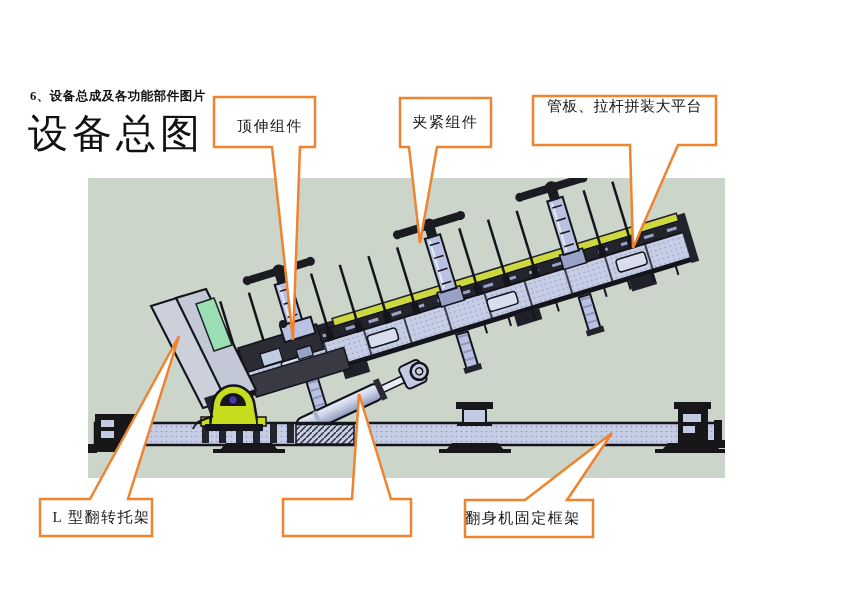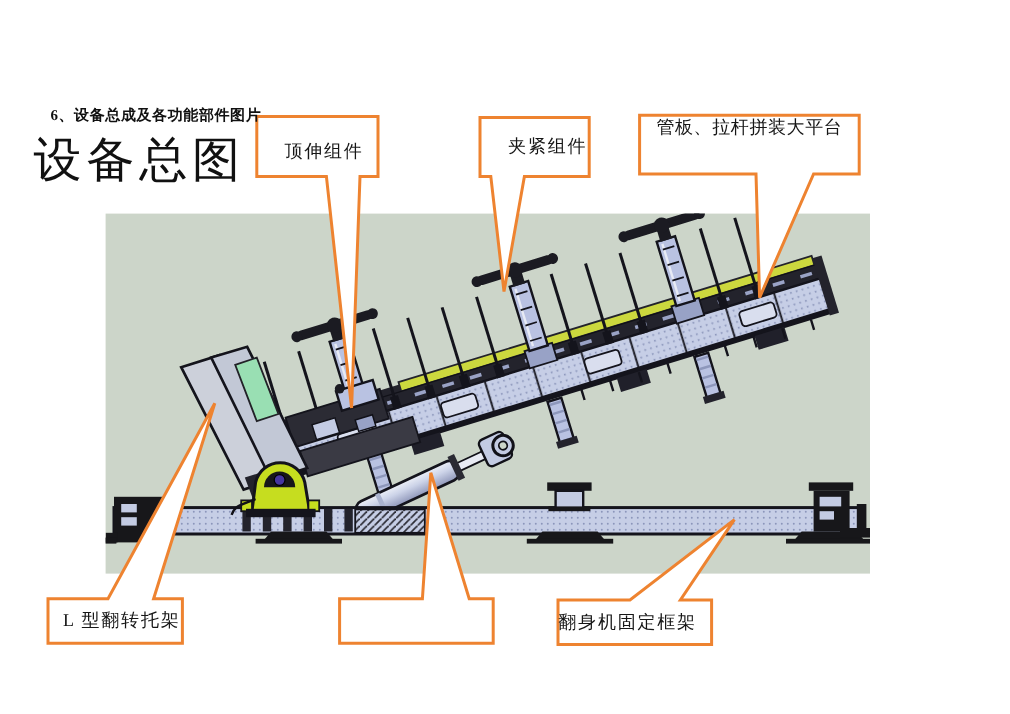--- a/index.html
+++ b/index.html
@@ -3,32 +3,32 @@
 <meta charset="utf-8">
 <style>
   html,body{margin:0;padding:0;background:#ffffff;}
   .page{
     position:relative;width:842px;height:595px;background:#ffffff;
     font-family:"Liberation Serif","DejaVu Serif",serif;overflow:hidden;
   }
   .page svg{position:absolute;left:0;top:0;}
   .section-heading{
     position:absolute;left:30px;top:88px;font-size:12.5px;font-weight:bold;
-    color:#111;letter-spacing:0.5px;white-space:nowrap;margin-left:12px;
+    color:#111;letter-spacing:0.5px;white-space:nowrap;
   }
   .page-title{
     position:absolute;left:28px;top:106px;font-size:40px;font-weight:400;
     color:#111;letter-spacing:4px;white-space:nowrap;
   }
   .callout-label{
     position:absolute;display:flex;align-items:center;justify-content:center;
     color:#161616;font-size:15px;letter-spacing:1.5px;white-space:nowrap;
   }
   .cl1{left:214px;top:101px;width:112px;height:50px;text-align:right;}
-  .cl2{left:400px;top:98px;width:91px;height:49px;padding-left:11px;}
+  .cl2{left:400px;top:98px;width:91px;height:49px;}
   .cl3{left:533px;top:82px;width:183px;height:49px;letter-spacing:0.5px;}
   .cl4{left:40px;top:499px;width:123px;height:37px;}
   .cl5{left:283px;top:499px;width:128px;height:37px;}
   .cl6{left:465px;top:500px;width:116px;height:37px;}
 </style>
 </head>
 <body>
 
 <div class="page">
 

